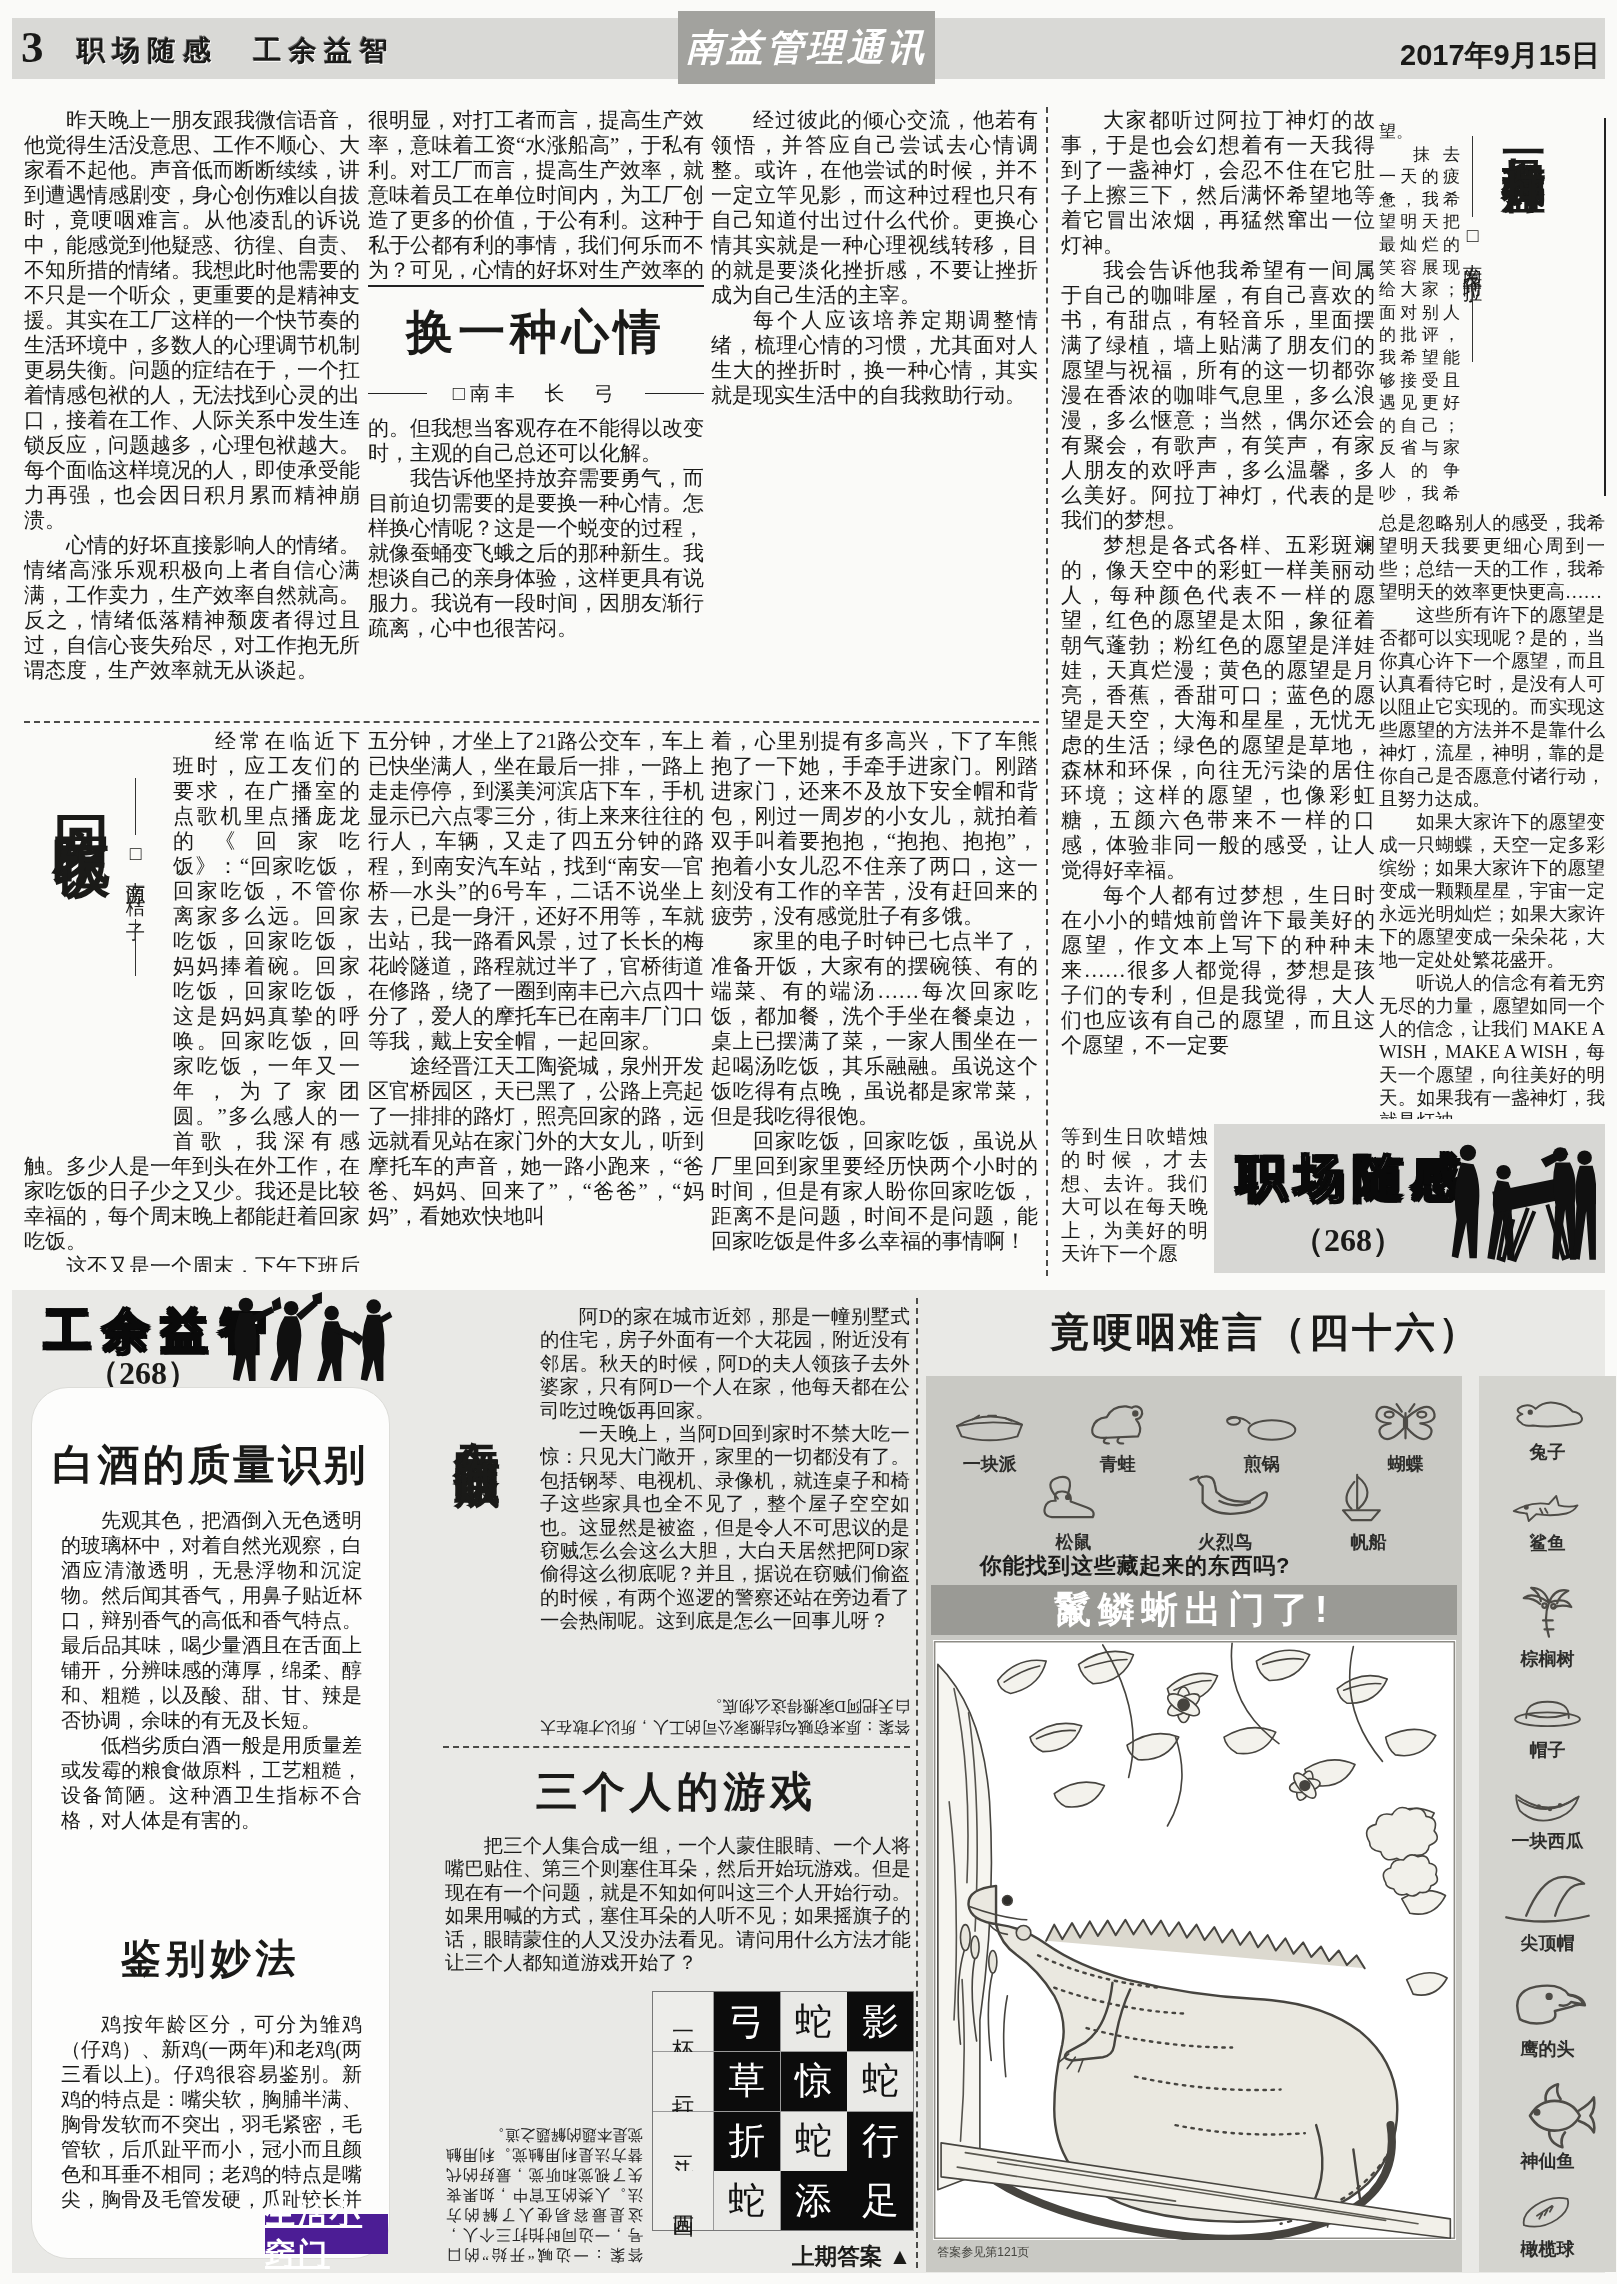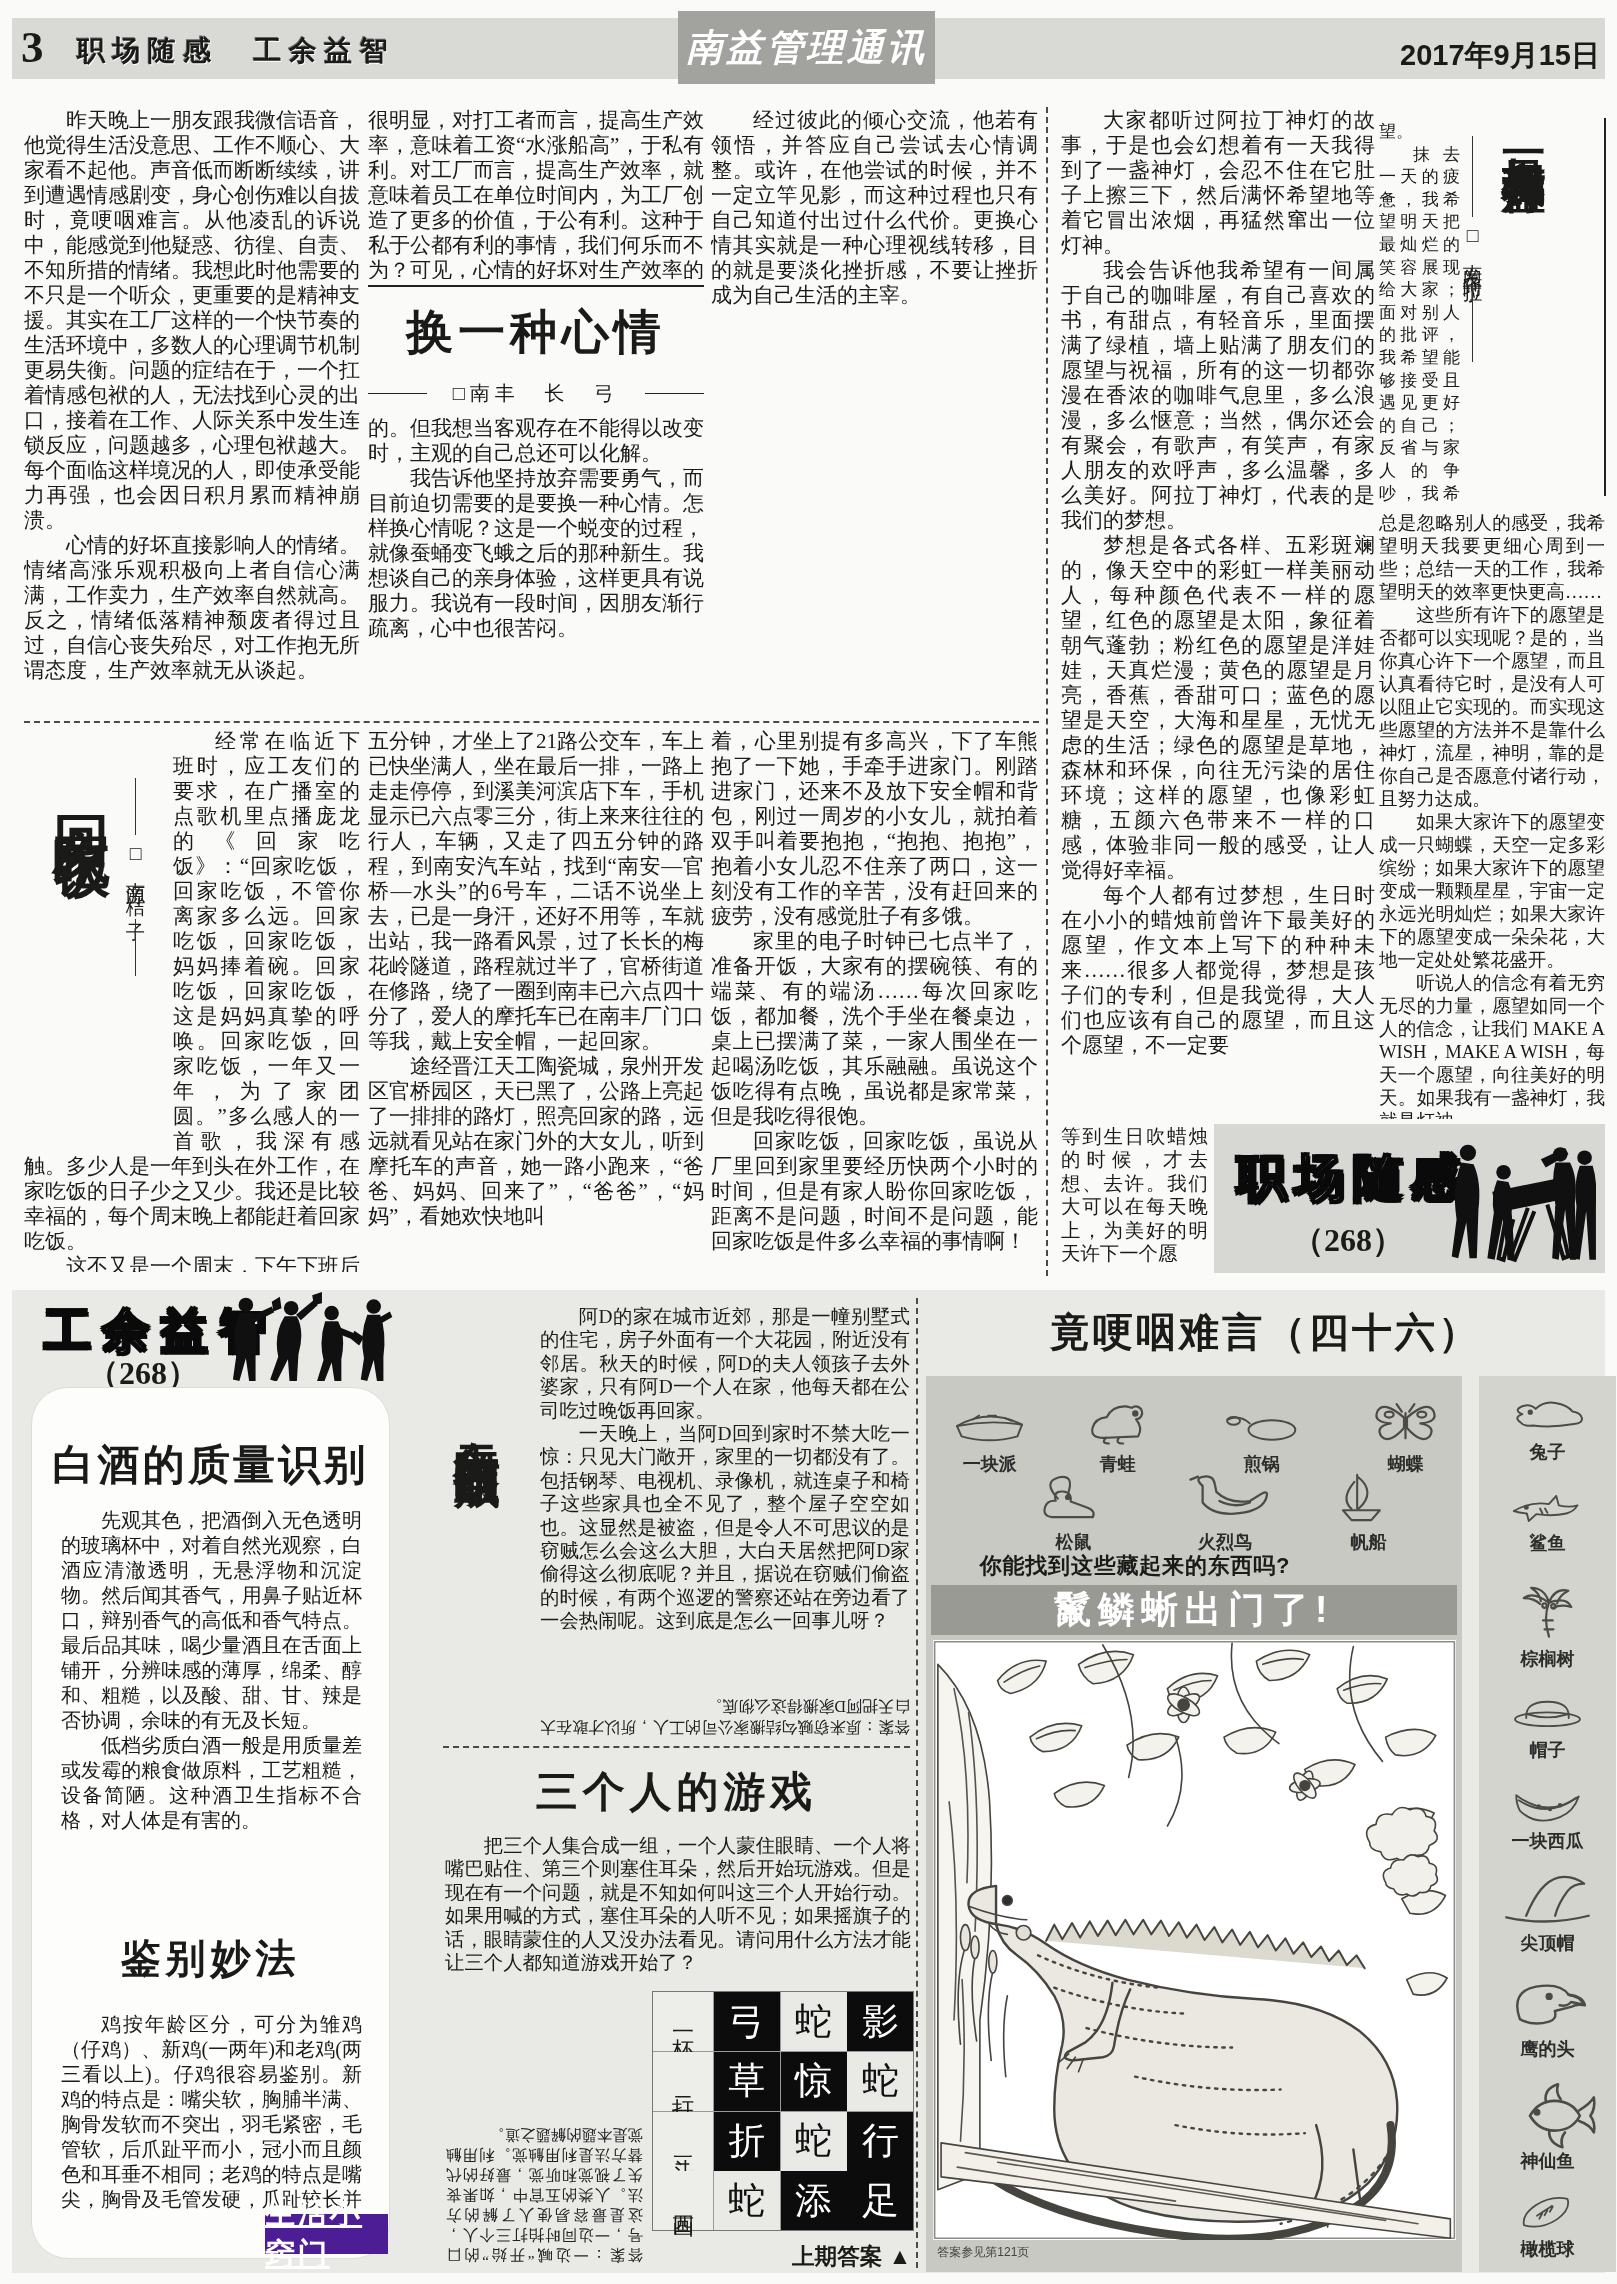--- a/index.html
+++ b/index.html
@@ -100,20 +100,21 @@
     <span class="ln"></span>
     <span class="tx">□南丰　长　弓</span>
     <span class="ln"></span>
   </div>
   <div class="abs body-col" style="left:368px;top:416px;width:336px;height:296px;overflow:hidden;">
       <p class="para cont">的。但我想当客观存在不能得以改变时，主观的自己总还可以化解。</p>
       <p class="para">我告诉他坚持放弃需要勇气，而目前迫切需要的是要换一种心情。怎样换心情呢？这是一个蜕变的过程，就像蚕蛹变飞蛾之后的那种新生。我想谈自己的亲身体验，这样更具有说服力。我说有一段时间，因朋友渐行疏离，心中也很苦闷。</p>
     </div>
   <div class="abs body-col" style="left:711px;top:108px;width:327px;height:608px;overflow:hidden;">
       <p class="para">经过彼此的倾心交流，他若有领悟，并答应自己尝试去心情调整。或许，在他尝试的时候，并不一定立竿见影，而这种过程也只有自己知道付出过什么代价。更换心情其实就是一种心理视线转移，目的就是要淡化挫折感，不要让挫折成为自己生活的主宰。</p>
+      <p class="para">每个人应该培养定期调整情绪，梳理心情的习惯，尤其面对人生大的挫折时，换一种心情，其实就是现实生活中的自我救助行动。</p>
     </div>
 
   <div class="abs dash-h" style="left:24px;top:721px;width:1015px;"></div>
 
   <div class="abs body-col" style="left:24px;top:729px;width:336px;height:543px;overflow:hidden;">
     <div class="dinner-head">
 
       <div class="dinner-title vert">回家吃饭</div>
       <div class="v-byline" style="left:99px;top:49px;">
         <div class="vln" style="height:57px;"></div>

